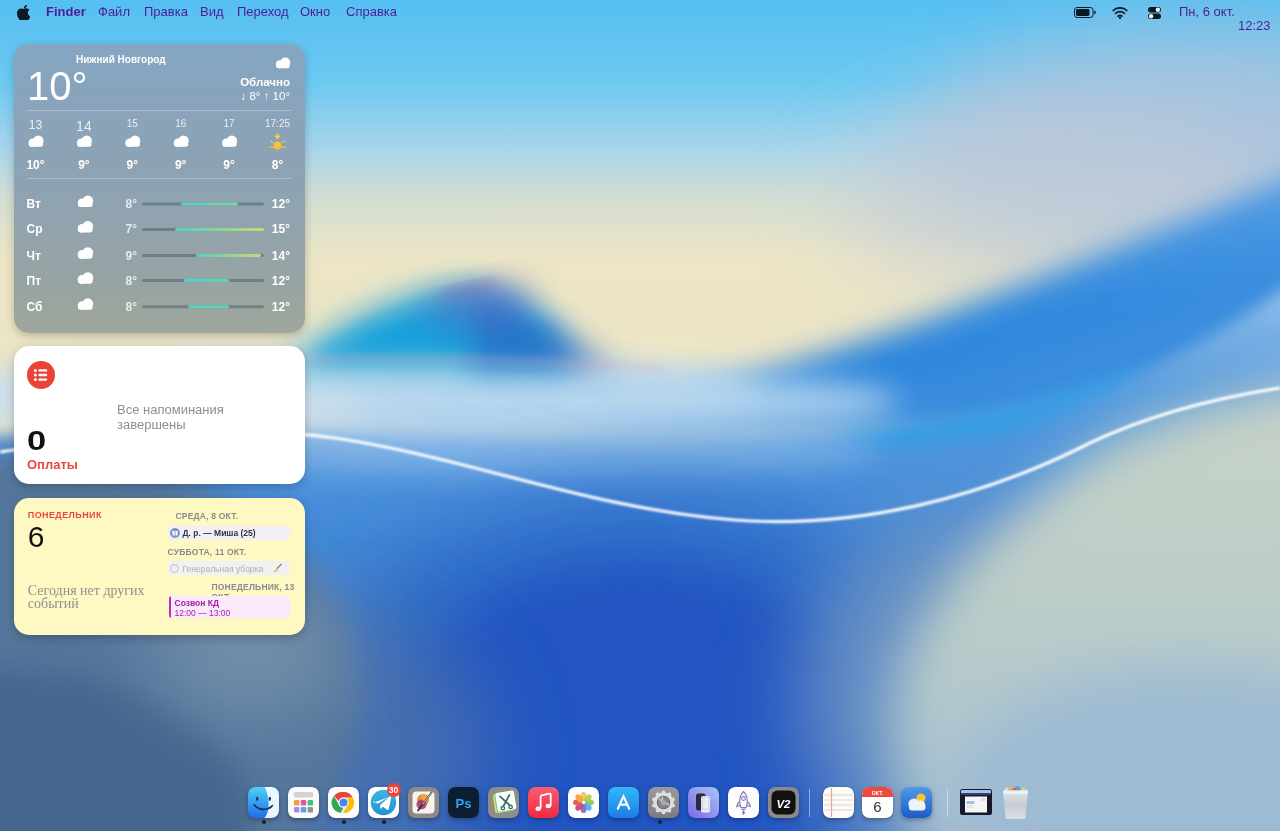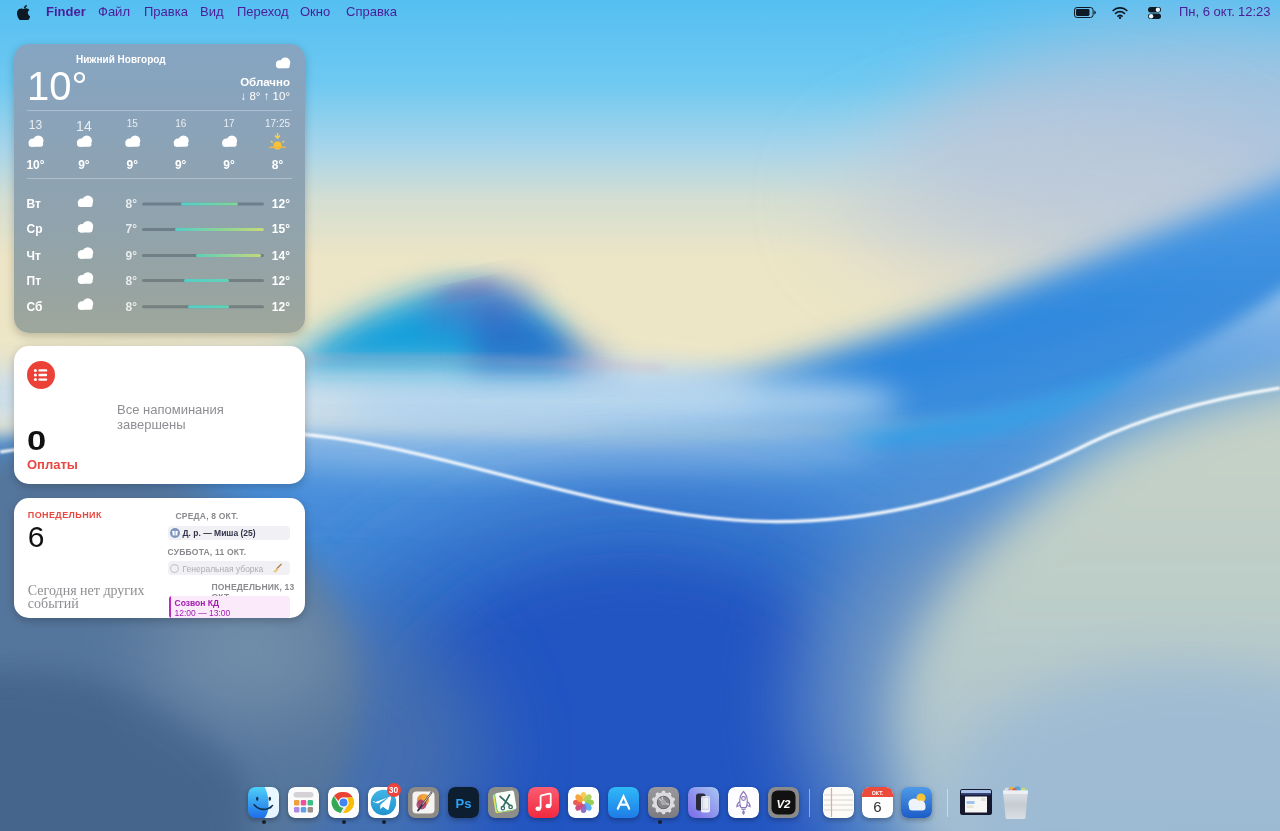--- a/index.html
+++ b/index.html
@@ -6,21 +6,21 @@
   body{width:1280px;height:831px;overflow:hidden;position:relative;font-family:"Liberation Sans",sans-serif;background:#58BFF0;}
   .abs{position:absolute;}
   #bg{position:absolute;left:0;top:0;z-index:0;}
   
   #menubar{position:absolute;left:0;top:0;width:1280px;height:24px;z-index:20;color:#4c1d95;font-size:13px;}
   #menubar .mi{position:absolute;top:4px;line-height:16px;white-space:nowrap;}
   
   .widget{position:absolute;left:14px;width:291px;border-radius:15px;z-index:10;box-shadow:0 3px 10px rgba(0,0,0,0.22);}
   #wx{top:44px;height:289px;background:linear-gradient(180deg,#85a5c2 0%,#8ba3b8 30%,#90a3ae 60%,#98a4a2 85%,#9ea79c 100%);color:#fff;}
   #rem{top:346px;height:138px;background:#fff;}
-  #cal{top:498px;height:120px;background:#ffffff;}
+  #cal{top:498px;height:137px;background:#fef9c3;}
   .wxt{position:absolute;white-space:nowrap;}
   
   .dk{position:absolute;top:787px;width:31px;height:31px;border-radius:7px;z-index:20;box-shadow:0 2px 5px rgba(0,0,0,0.30);}
   .dot{position:absolute;top:820px;width:4px;height:4px;border-radius:50%;background:#16202c;z-index:20;}
   .dksep{position:absolute;top:789px;width:1px;height:28px;background:rgba(250,252,255,0.45);z-index:20;}
 </style>
 </head>
 <body>
 <svg id="bg" width="1280" height="831" viewBox="0 0 1280 831">
   <defs>
@@ -140,21 +140,21 @@
     <g fill="#0d1a26">
       <rect x="0" y="0" width="13" height="5.4" rx="2.7"></rect>
       <rect x="0" y="6.6" width="13" height="5.4" rx="2.7"></rect>
     </g>
     <circle cx="2.9" cy="2.7" r="2.1" fill="#0d1a26"></circle>
     <circle cx="10.1" cy="9.3" r="2.1" fill="#0d1a26"></circle>
     <circle cx="9.9" cy="2.7" r="2.2" fill="#e8f4fb"></circle>
     <circle cx="3.1" cy="9.3" r="2.2" fill="#e8f4fb"></circle>
   </svg>
   <span class="mi" style="left:1179px;">Пн, 6 окт.</span>
-  <span class="mi" style="left:1238px;">12:23</span>
+  <span class="mi" style="left:1238px;margin-top:14px;">12:23</span>
 </div>
 
 <div id="wx" class="widget">
   <div class="wxt" style="left:14px;top:9.5px;font-size:10px;font-weight:700;padding-left:48px;">Нижний Новгород</div>
   <div class="wxt" style="left:13px;top:22px;font-size:40px;font-weight:400;line-height:40px;">10°</div>
   <svg class="wxt" style="left:260px;top:12px" width="18" height="13" viewBox="0 0 20 14">
     <g fill="#fff">
         <circle cx="6.5" cy="9" r="4.4"></circle>
         <circle cx="12.5" cy="7" r="5.6"></circle>
         <rect x="2.5" y="8.5" width="15" height="5" rx="2.5"></rect>

